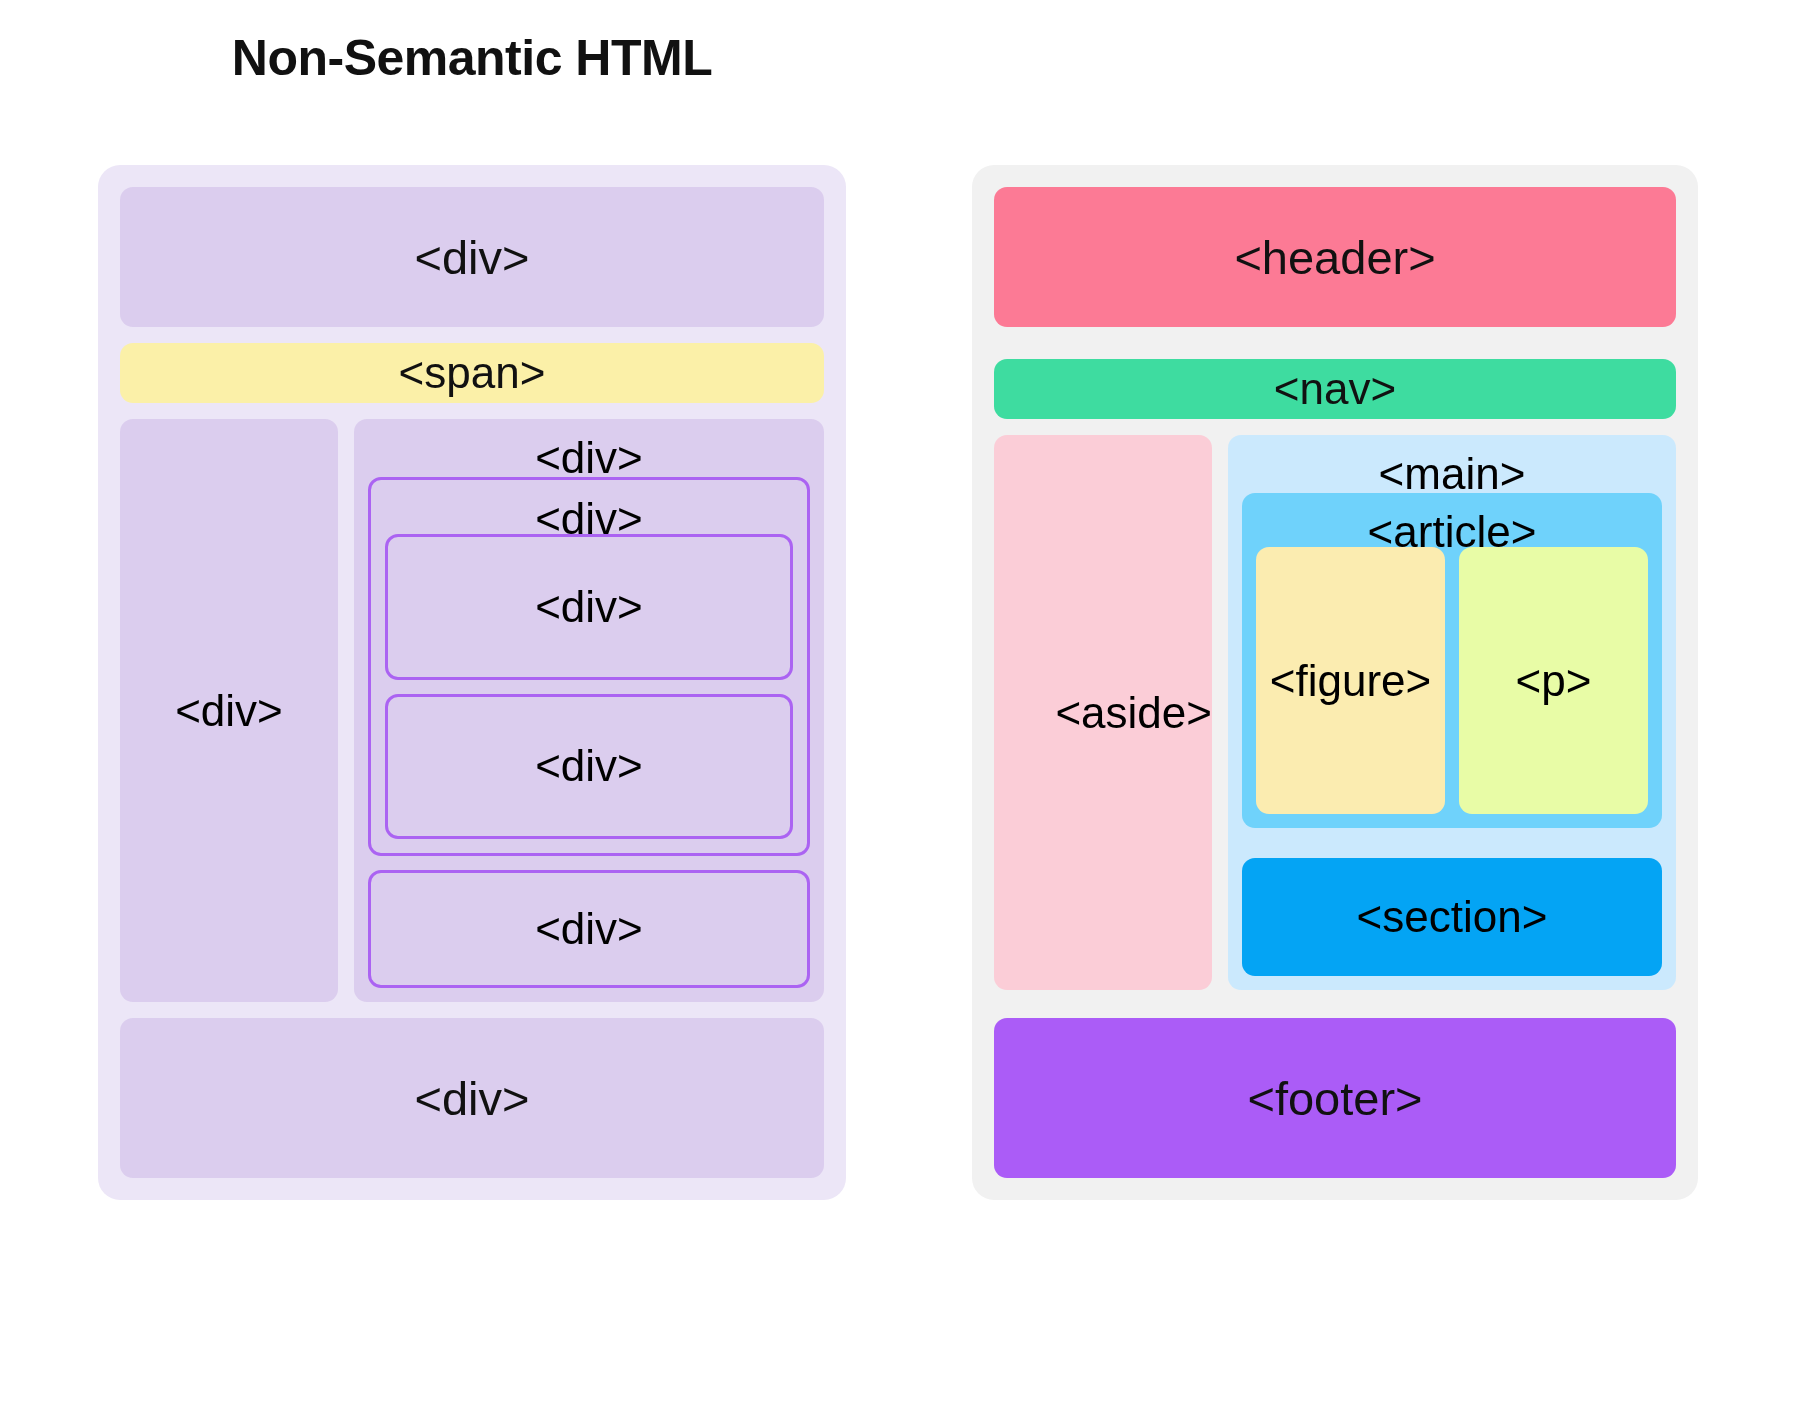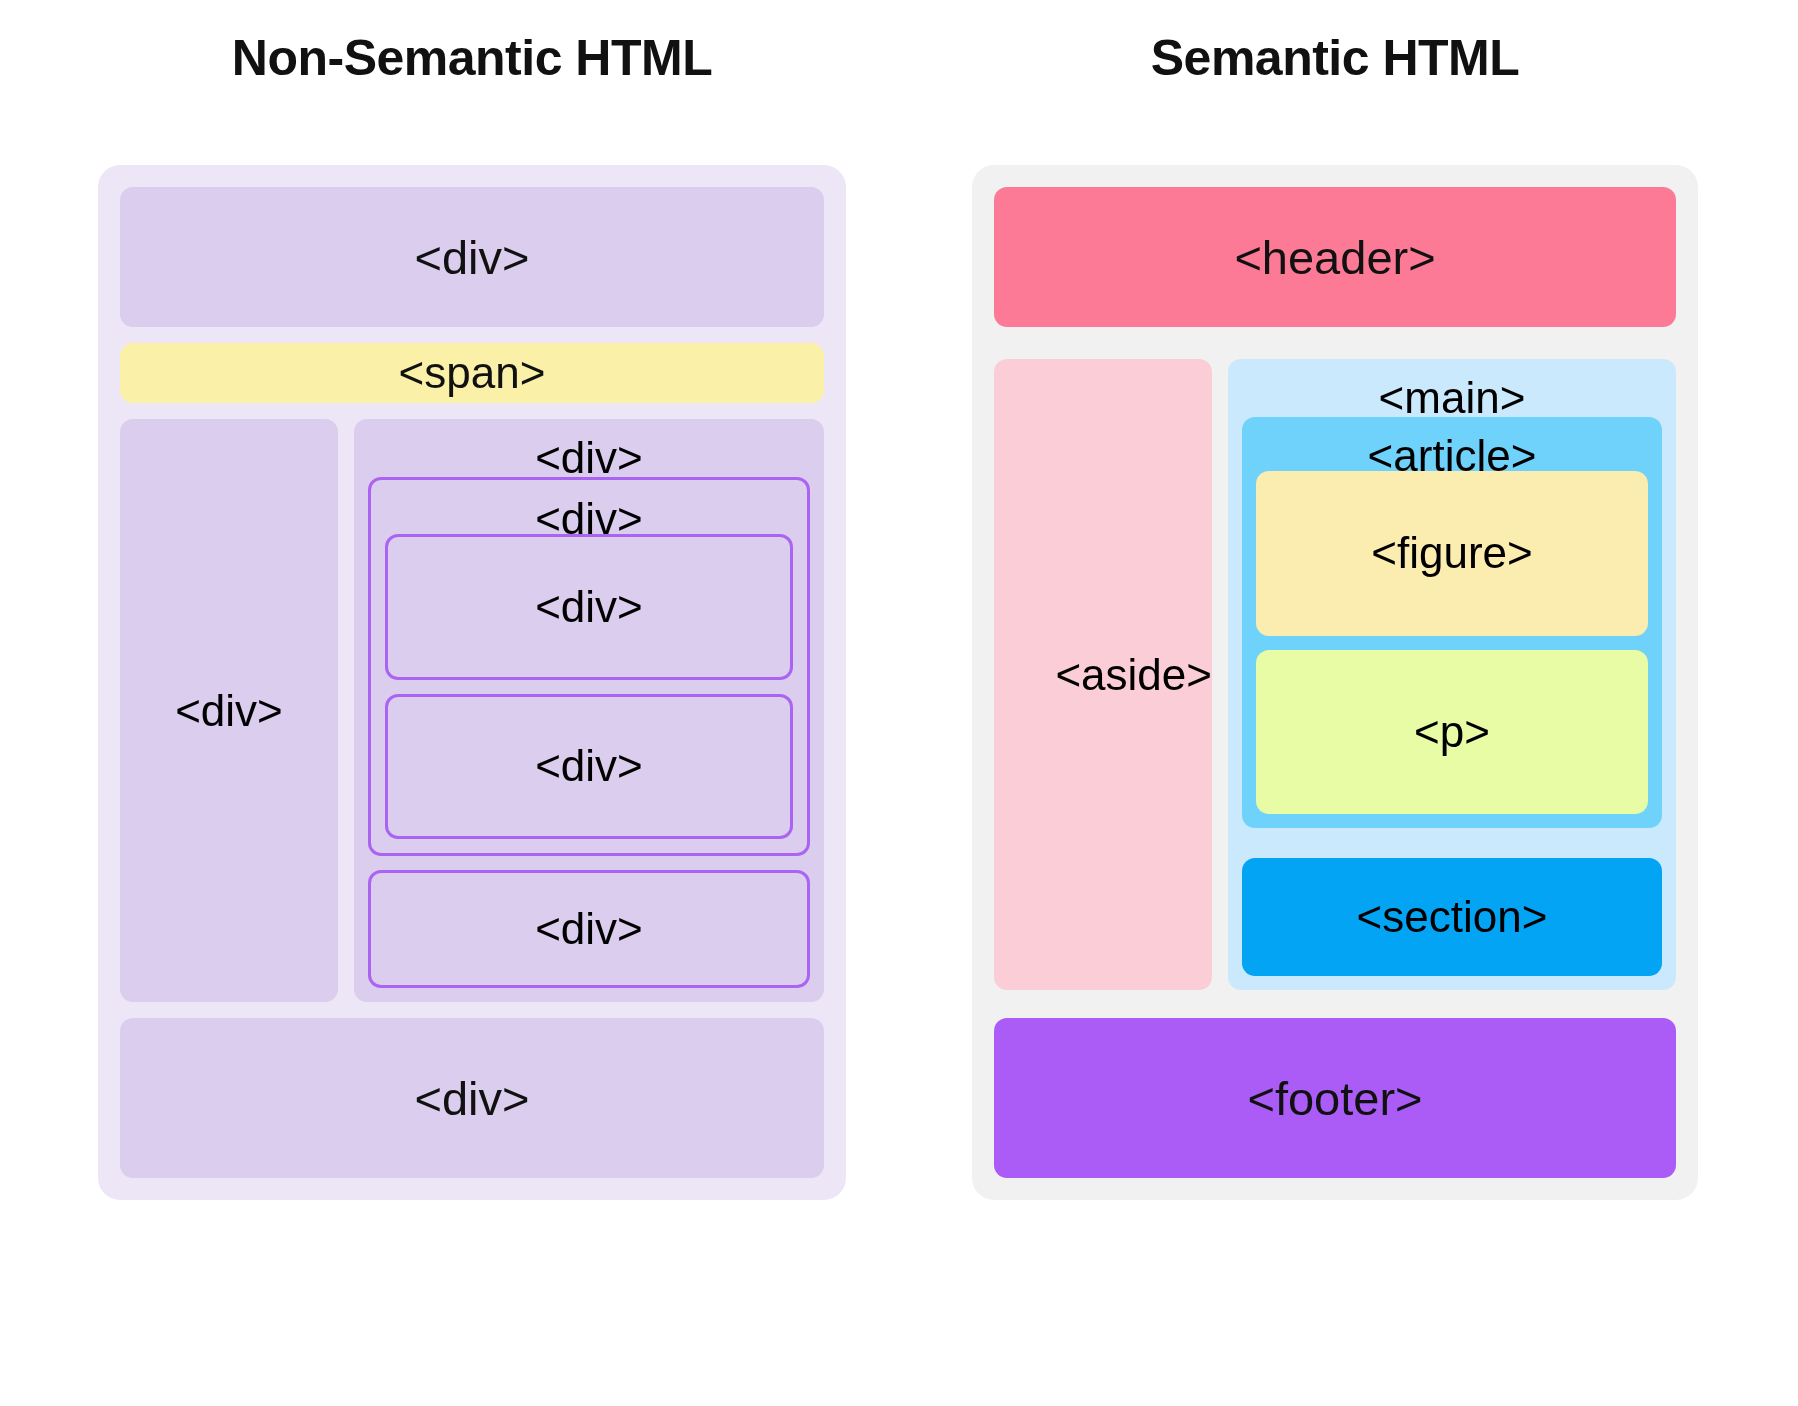--- a/index.html
+++ b/index.html
@@ -189,21 +189,21 @@
     display: flex;
     flex-direction: column;
     gap: 30px;
   }
   #r-article {
     flex: 1 1 auto;
     border-radius: 13px;
     position: relative;
     padding: 54px 14px 14px 14px;
     display: flex;
-    flex-direction: column;
+    flex-direction: row;
     gap: 14px;
     min-height: 0;
   }
   .r-leaf {
     flex: 1 1 50%;
     display: flex;
     align-items: center;
     justify-content: center;
     border-radius: 13px;
   }
@@ -220,21 +220,20 @@
     margin-top: 12px;
   }
 </style>
 </head>
 <body>
 
 <div id="stage">
 
   <div class="panel-title" id="title-left">Non-Semantic HTML</div>
 
-  <div class="panel-title" id="title-right">Semantic HTML</div>
 
   <div class="panel" id="panel-left">
 
     <div class="box lav-solid tag-lg" id="l-div-top">&lt;div&gt;</div>
 
     <div class="box lav-span tag-md" id="l-span">&lt;span&gt;</div>
 
     <div id="l-middle">
 
       <div id="l-aside-div">
@@ -264,20 +263,21 @@
     </div>
 
     <div class="box lav-solid tag-lg" id="l-div-bottom">&lt;div&gt;</div>
 
   </div>
 
   <div class="panel" id="panel-right">
 
     <div class="box c-header tag-lg" id="r-header">&lt;header&gt;</div>
 
+    <div class="box c-nav tag-md" id="r-nav">&lt;nav&gt;</div>
 
     <div id="r-middle">
 
       <div class="c-aside" id="r-aside">
         <span class="tag-md">&lt;aside&gt;</span>
       </div>
 
       <div class="c-main" id="r-main">
         <span class="label-top tag-md">&lt;main&gt;</span>
 

